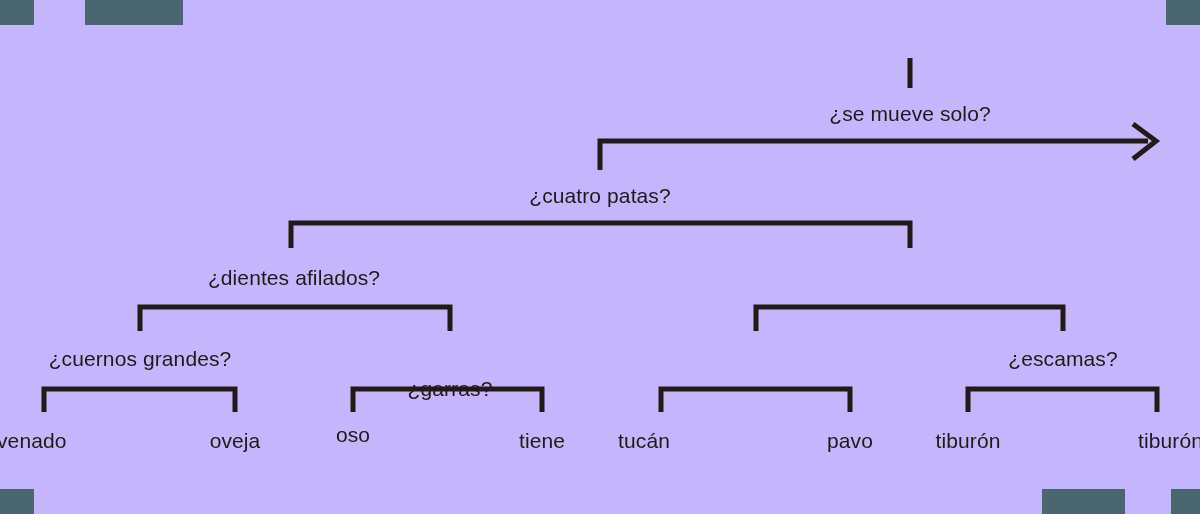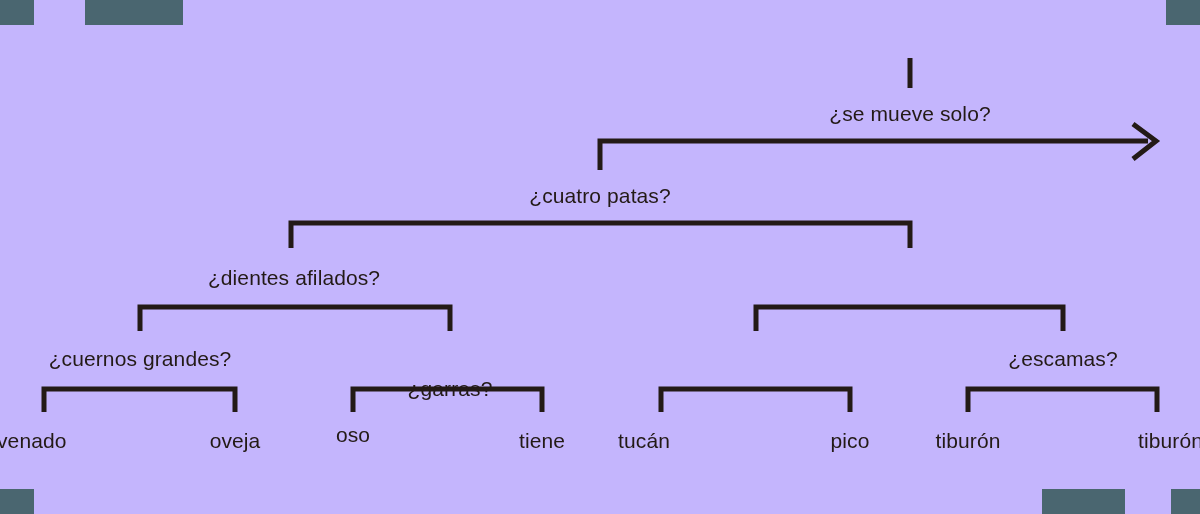--- a/index.html
+++ b/index.html
@@ -91,17 +91,17 @@
   <div class="node-label center" style="left:600px; top:185px;">¿cuatro patas?</div>
   <div class="node-label center" style="left:140px; top:348px;">¿cuernos grandes?</div>
   <div class="node-label center" style="left:450px; top:348px;margin-top:30px;">¿garras?</div>
   <div class="node-label center" style="left:1063px; top:348px;">¿escamas?</div>
 
   <div class="node-label leaf flush-left" style="left:-3px; top:430px;">venado</div>
   <div class="node-label leaf center" style="left:235px; top:430px;">oveja</div>
   <div class="node-label leaf center" style="left:353px; top:424px;">oso</div>
   <div class="node-label leaf center" style="left:542px; top:430px;">tiene</div>
   <div class="node-label leaf center" style="left:644px; top:430px;">tucán</div>
-  <div class="node-label leaf center" style="left:850px; top:430px;">pico</div>
+  <div class="node-label leaf center" style="left:850px; top:430px;">pavo</div>
   <div class="node-label leaf center" style="left:968px; top:430px;">tiburón</div>
   <div class="node-label leaf flush-right" style="left:1203px; top:430px;">tiburón</div>
 
 </div>
 
 </body></html>

